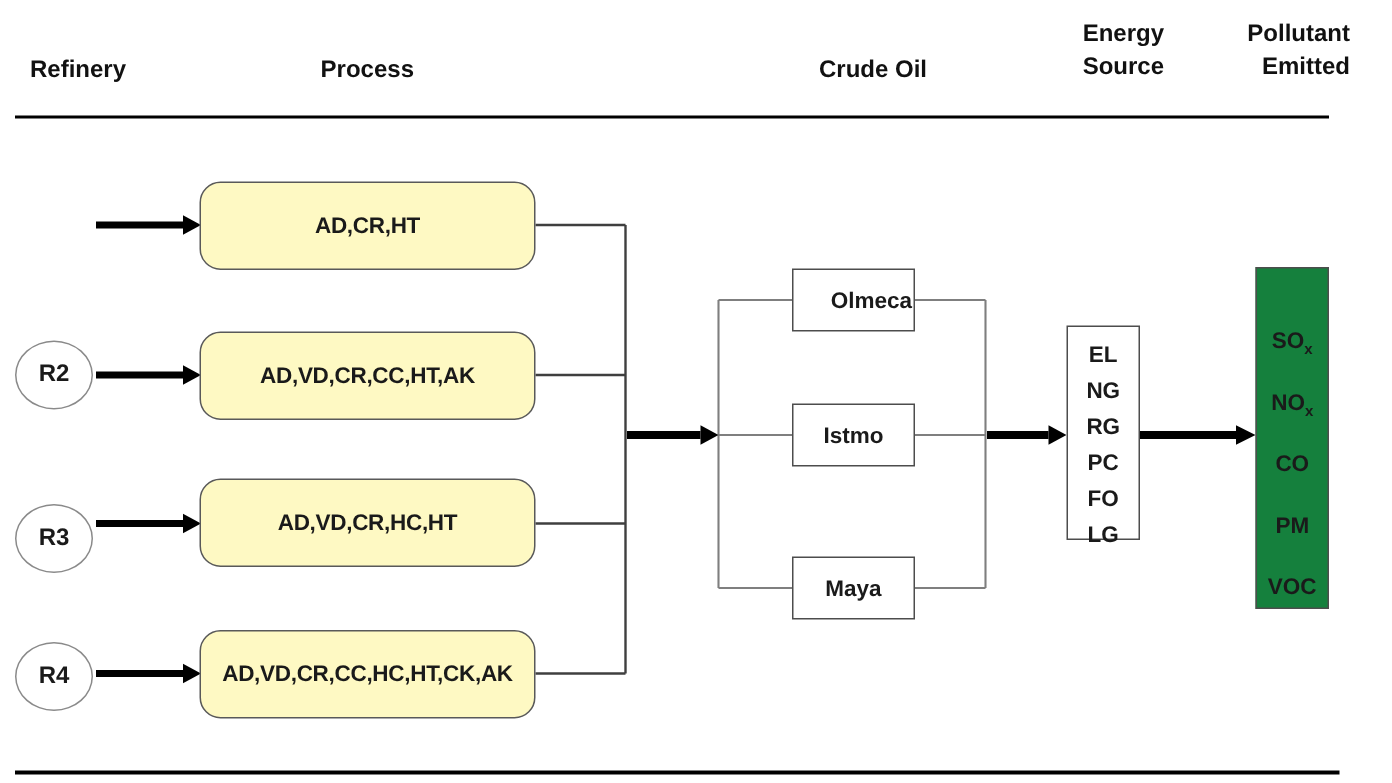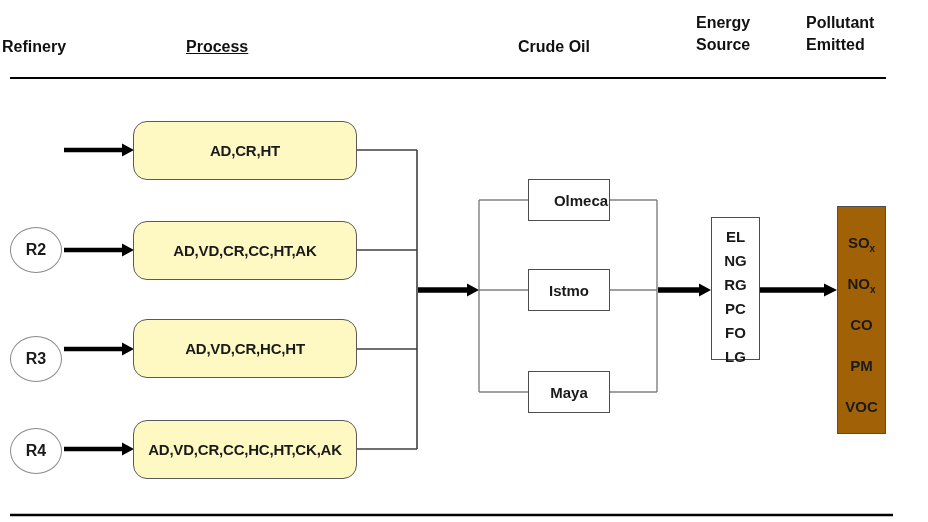--- a/index.html
+++ b/index.html
@@ -18,26 +18,26 @@
   .wires {
     position: absolute;
     left: 0; top: 0;
     width: 928px; height: 522px;
   }
 
   .hdr {
     position: absolute;
     font-size: 16px;
     font-weight: bold;
-    text-align: left;
+    text-align: right;
     line-height: 22px;
     color: #111111;
   }
   .hdr-refinery  { left: 2px;   top: 36px; width: 82px; }
-  .hdr-process   { left: 186px; top: 36px; width: 90px; text-decoration: underline; }
+  .hdr-process   { left: 186px; top: 36px; width: 90px; }
   .hdr-crude     { left: 518px; top: 36px; width: 100px; }
   .hdr-energy    { left: 696px; top: 12px; width: 80px; }
   .hdr-pollutant { left: 806px; top: 12px; width: 94px; }
 
   .refinery-circle {
     position: absolute;
     left: 10px;
     width: 52px; height: 46px;
     border: 1.4px solid #8a8a8a;
     border-radius: 50%;
@@ -89,24 +89,24 @@
     padding-top: 7px;
     font-size: 15px; font-weight: bold;
   }
   .energy-item { height: 24px; line-height: 24px; }
 
   .pollutant-box {
     position: absolute;
     left: 837px; top: 178px;
     width: 49px; height: 228px;
     border: 1.5px solid #4d4d4d;
-    background: #a16207;
+    background: #15803d;
     display: flex; flex-direction: column; align-items: center;
-    padding-top: 15px;
-    font-size: 15px; font-weight: bold; margin-top: 28px;
+    padding-top: 28px;
+    font-size: 15px; font-weight: bold;
   }
   .pollutant-item { height: 41px; line-height: 41px; white-space: nowrap; }
   .pollutant-item sub { font-size: 10px; font-weight: bold; }
 </style>
 </head>
 <body>
 
 <div class="canvas">
 
   <svg class="wires" viewBox="0 0 928 522" aria-hidden="true">

